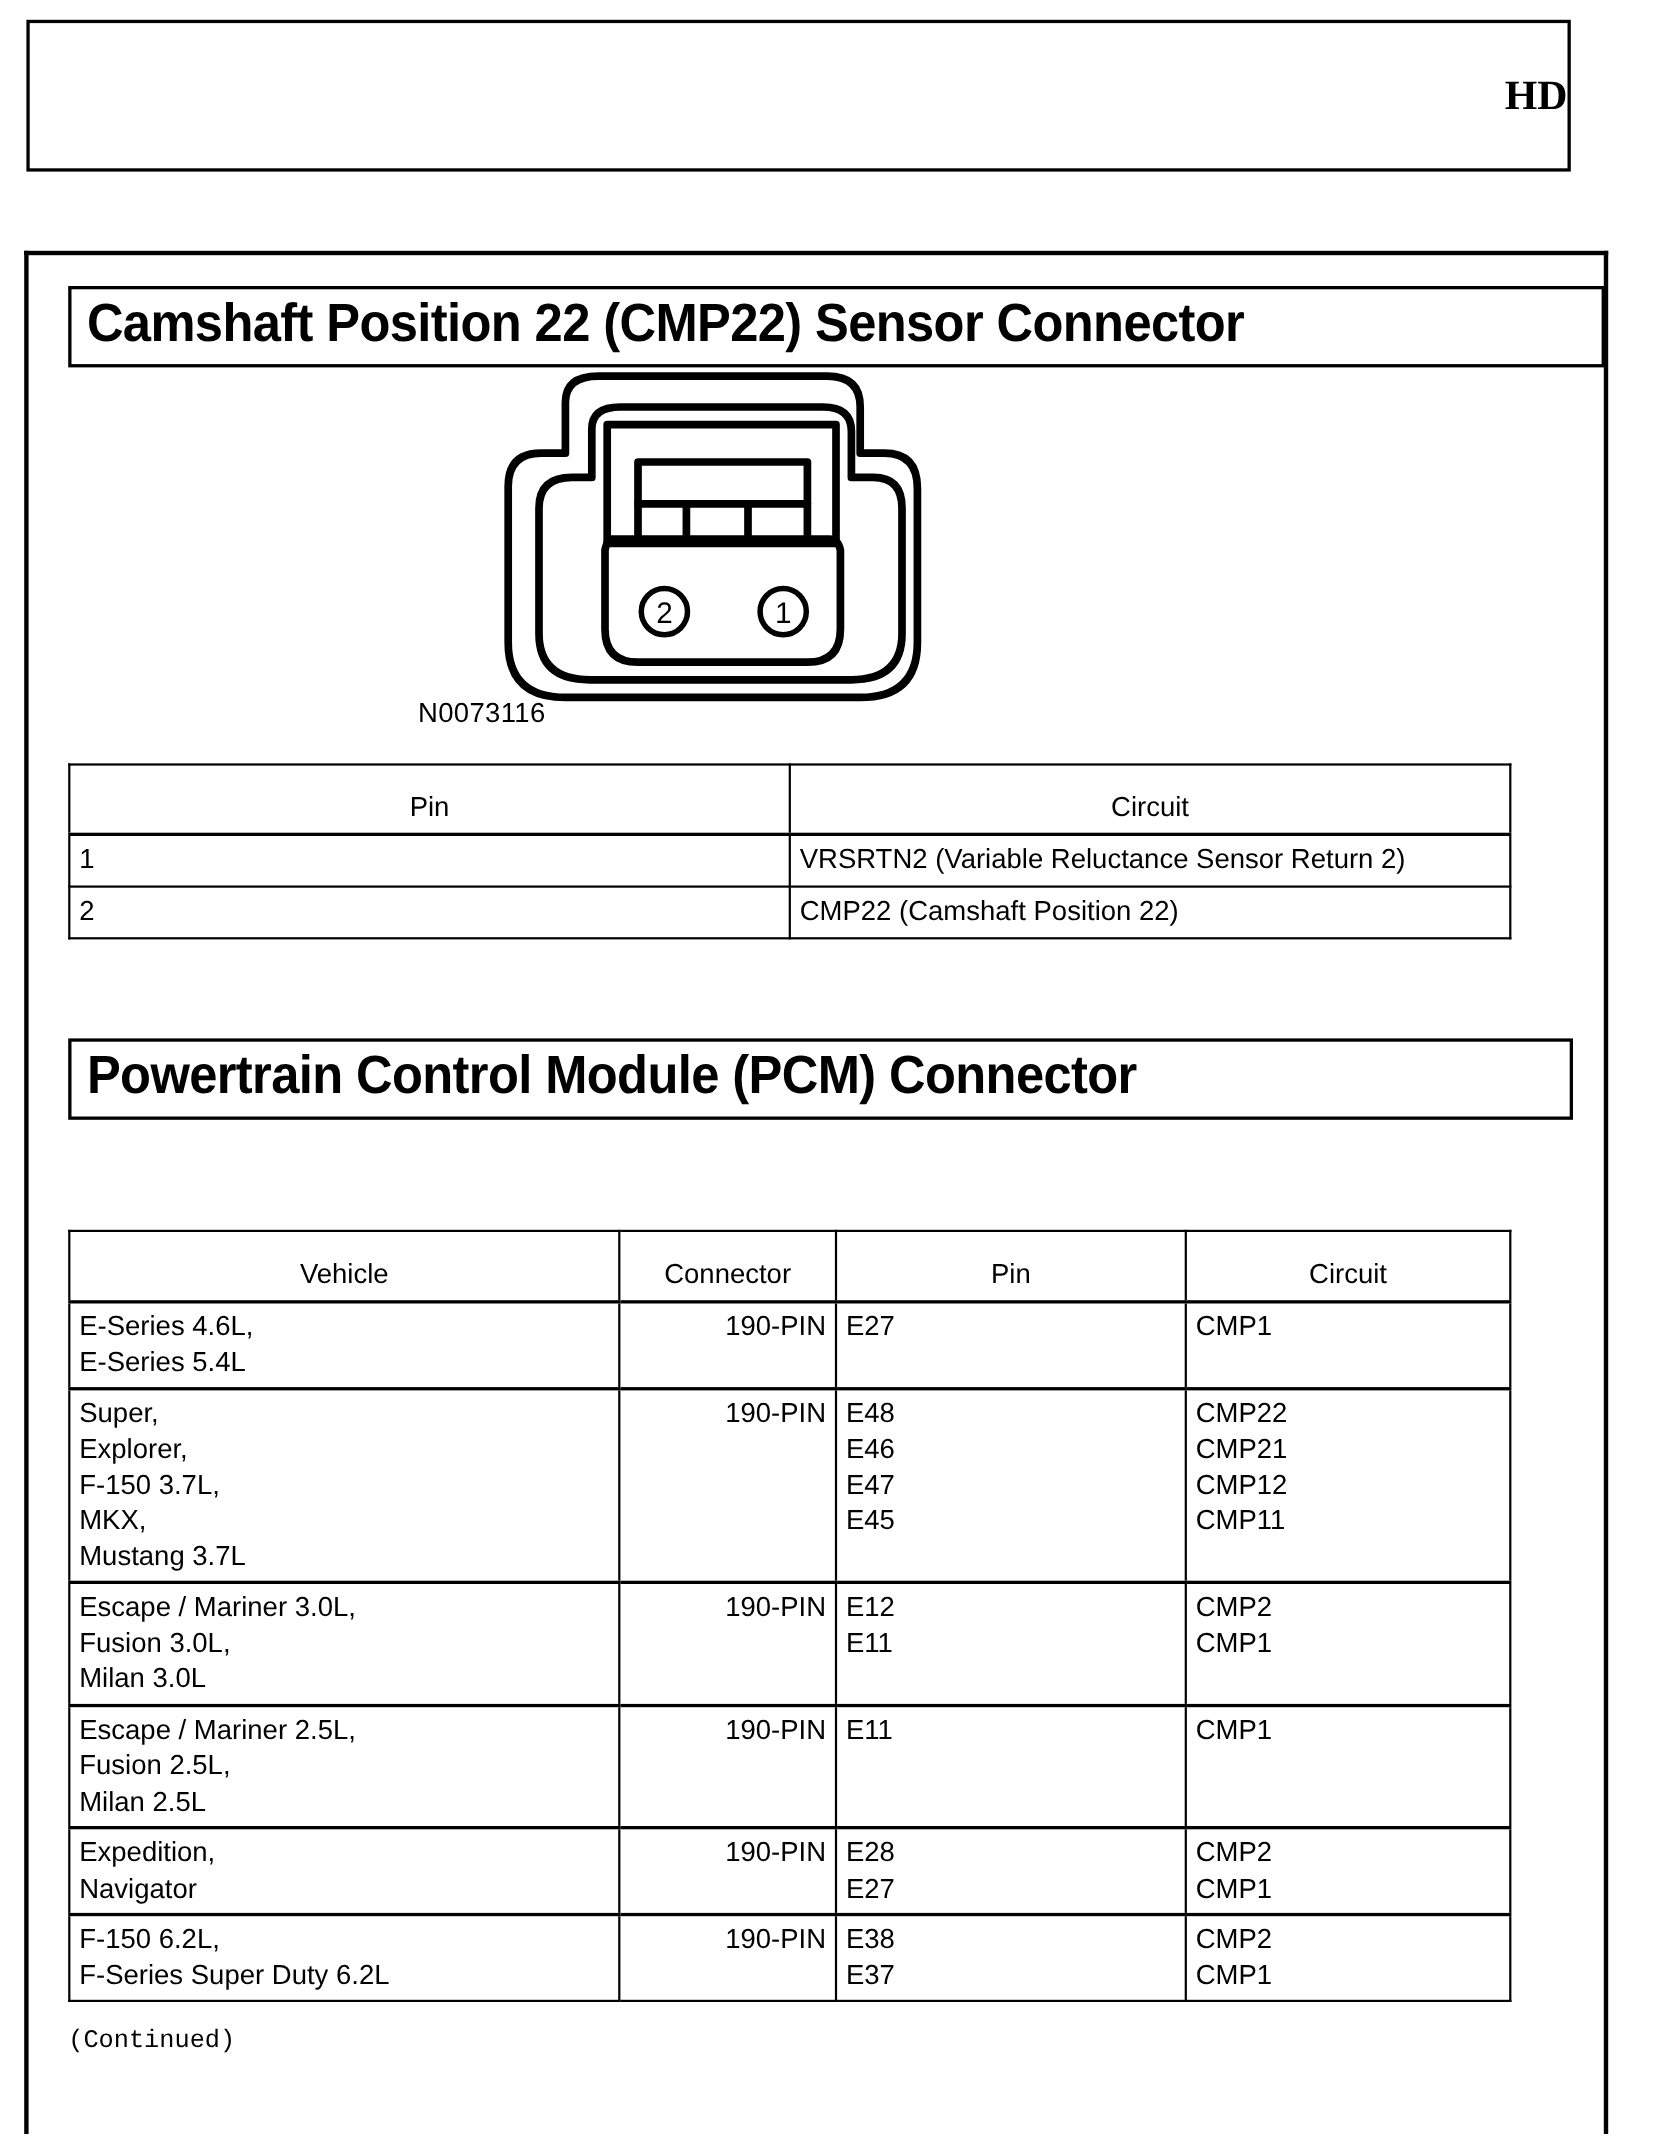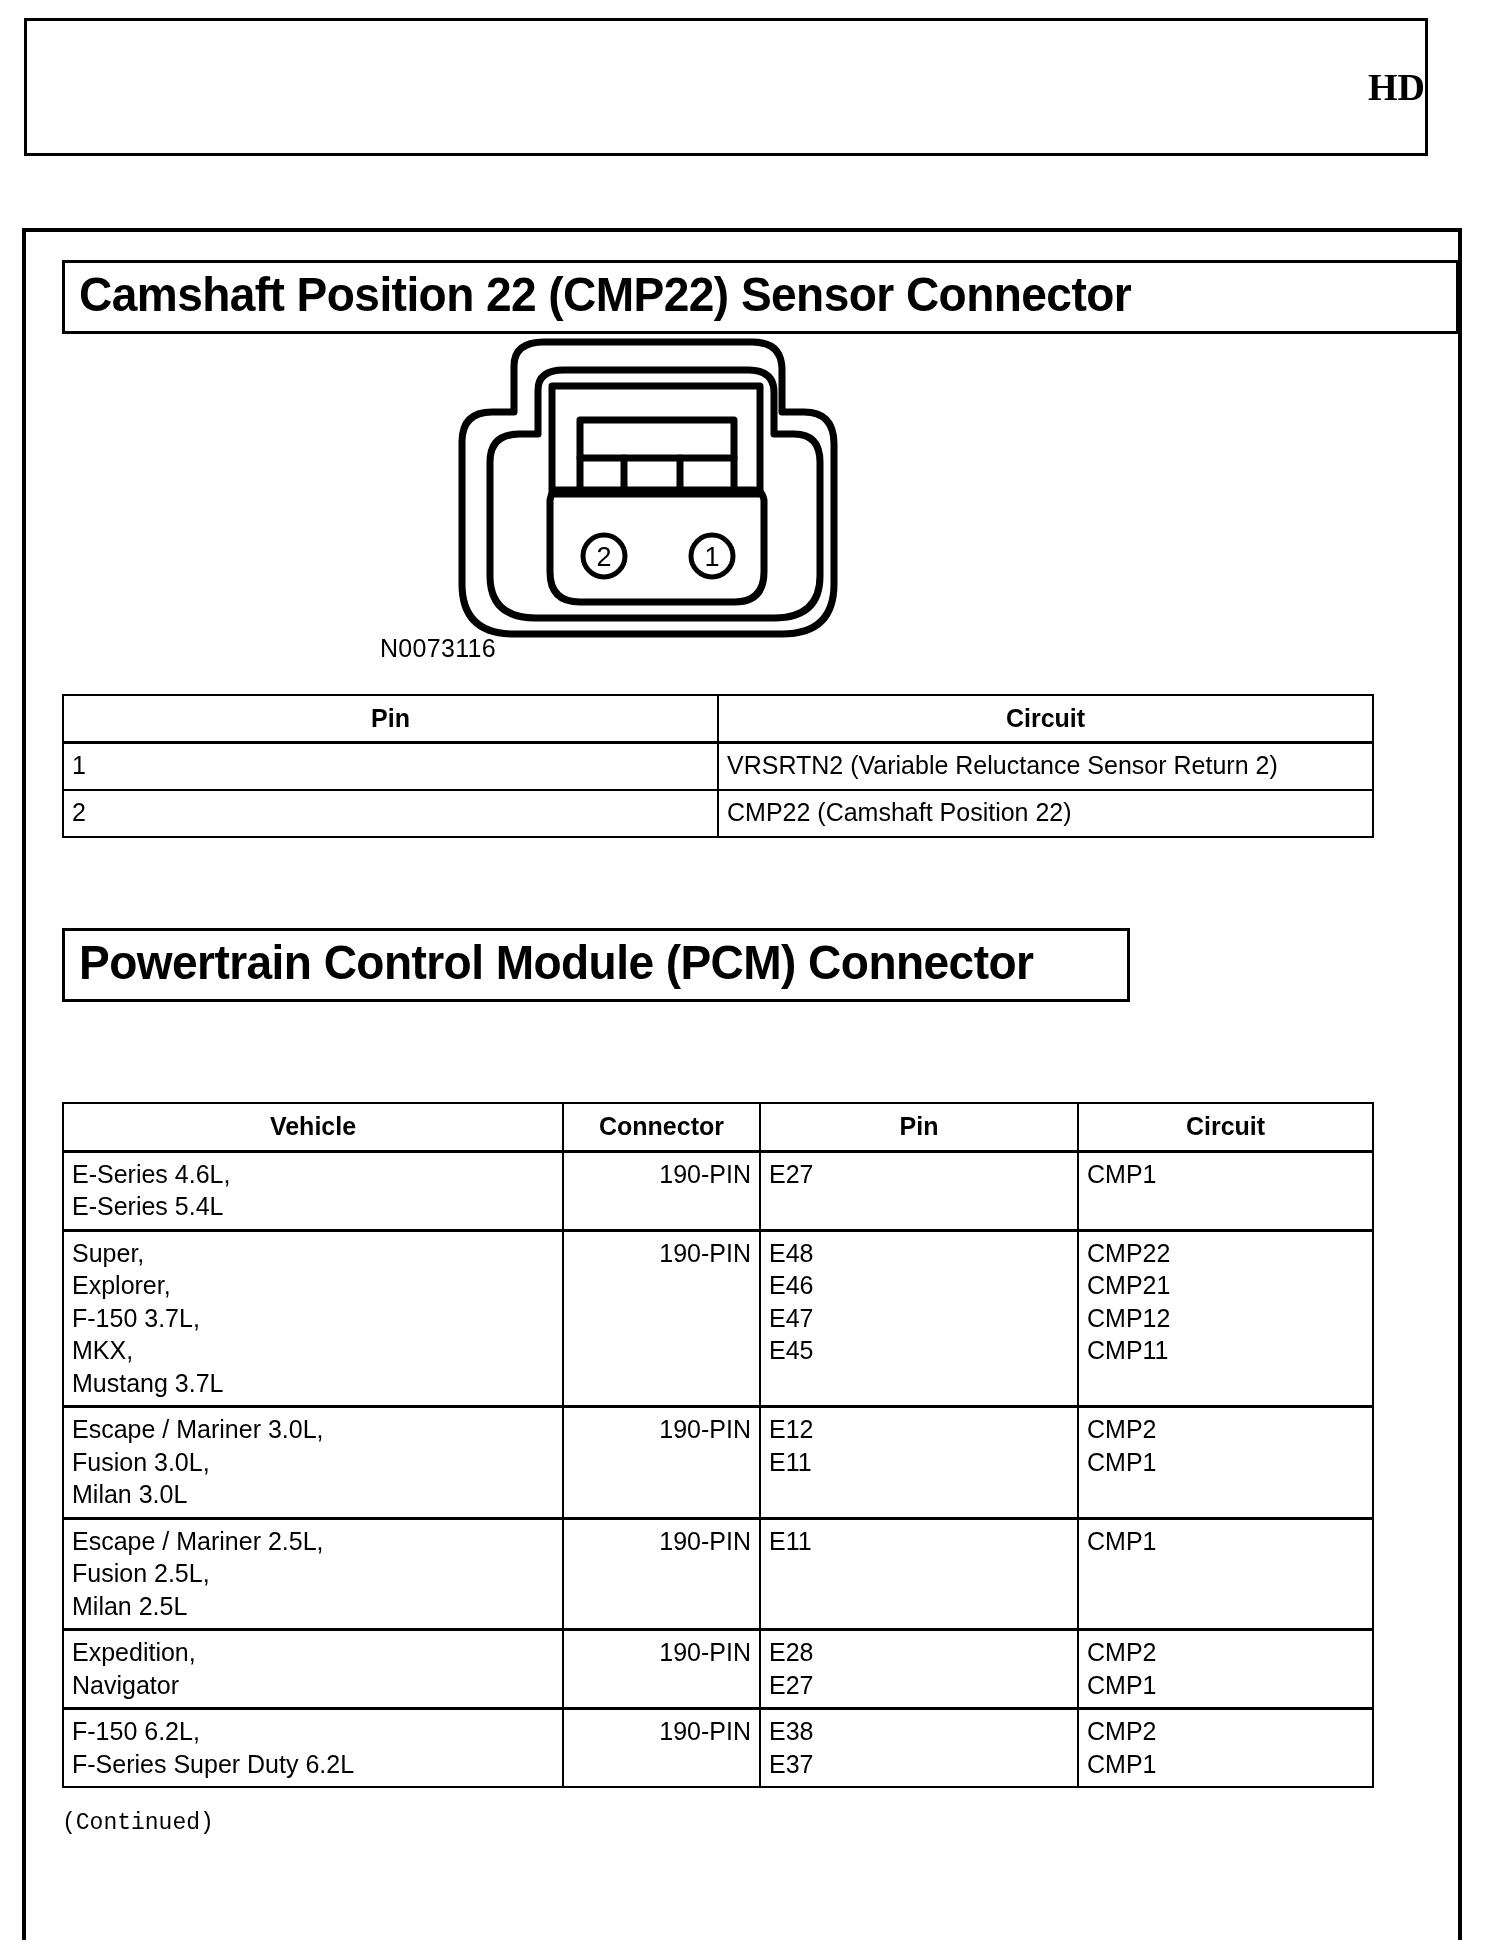--- a/index.html
+++ b/index.html
@@ -85,21 +85,21 @@
     font-size: 49px;
     line-height: 1.06;
     letter-spacing: -0.6px;
     transform: scaleX(0.94);
     transform-origin: left center;
     display: inline-block;
     white-space: nowrap;
   }
 
   #cmp-heading-box { width: 1397px; }
-  #pcm-heading-box { width: 1068px; text-decoration: underline; }
+  #pcm-heading-box { width: 1368px; text-decoration: underline; }
 
   
   .drawing-wrap {
     position: relative;
     width: 1360px;
     height: 360px;
   }
   .drawing-svg { position: absolute; left: 390px; top: 0; }
   .part-number {
     position: absolute;
@@ -120,22 +120,22 @@
   table.doc-table td {
     border: 2px solid #000;
     font-size: 25px;
     font-family: "Liberation Sans", sans-serif;
     vertical-align: top;
     padding: 5px 8px 6px 8px;
     line-height: 1.30;
   }
   table.doc-table th {
     text-align: center;
-    font-weight: bold;
-    padding: 6px 8px 7px 8px;
+    font-weight: normal;
+    padding: 22px 8px 7px 8px;
   }
   table.doc-table tr.thick-top > td { border-top-width: 3px; }
   table.doc-table thead th { border-bottom-width: 3px; }
 
   .cell-lines div { white-space: nowrap; }
 
   
   #pin-table { width: 1310px; }
   #pin-table col.c-pin { width: 655px; }
   #pin-table col.c-cir { width: 655px; }

